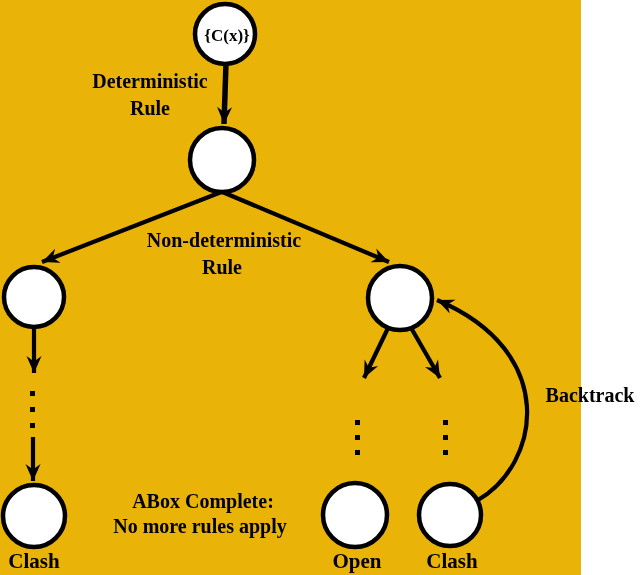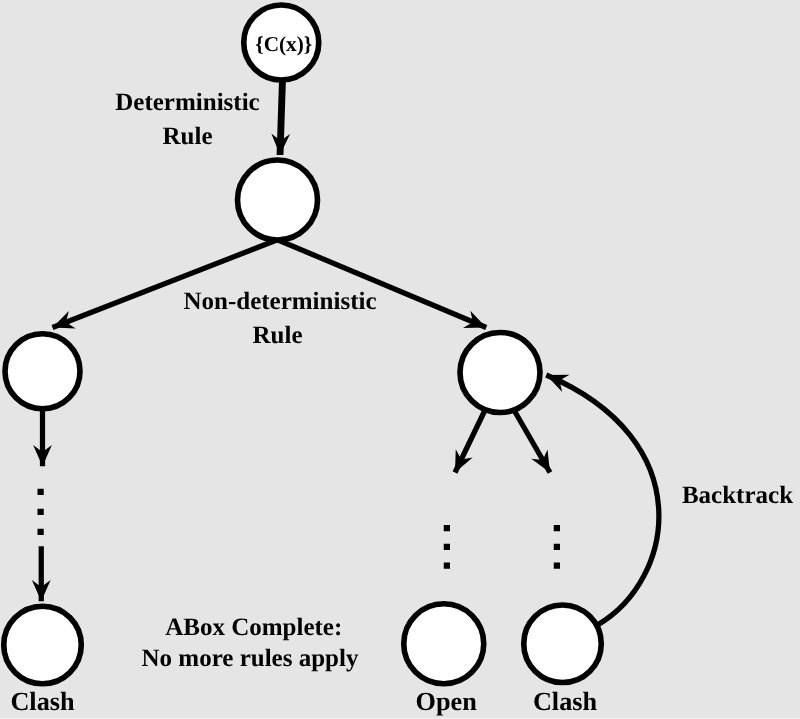--- a/index.html
+++ b/index.html
@@ -6,23 +6,23 @@
     margin: 0;
     padding: 0;
     width: 640px;
     height: 575px;
     background: #ffffff;
     overflow: hidden;
     font-family: "Liberation Serif", serif;
   }
   .canvas {
     position: relative;
-    width: 640px;
+    width: 581px;
     height: 575px;
-    background: #e5e5e5;
+    background: #eab308;
   }
   svg { display: block; }
   .node {
     fill: #ffffff;
     stroke: #000000;
     stroke-width: 4.5;
   }
   .edge {
     fill: none;
     stroke: #000000;

